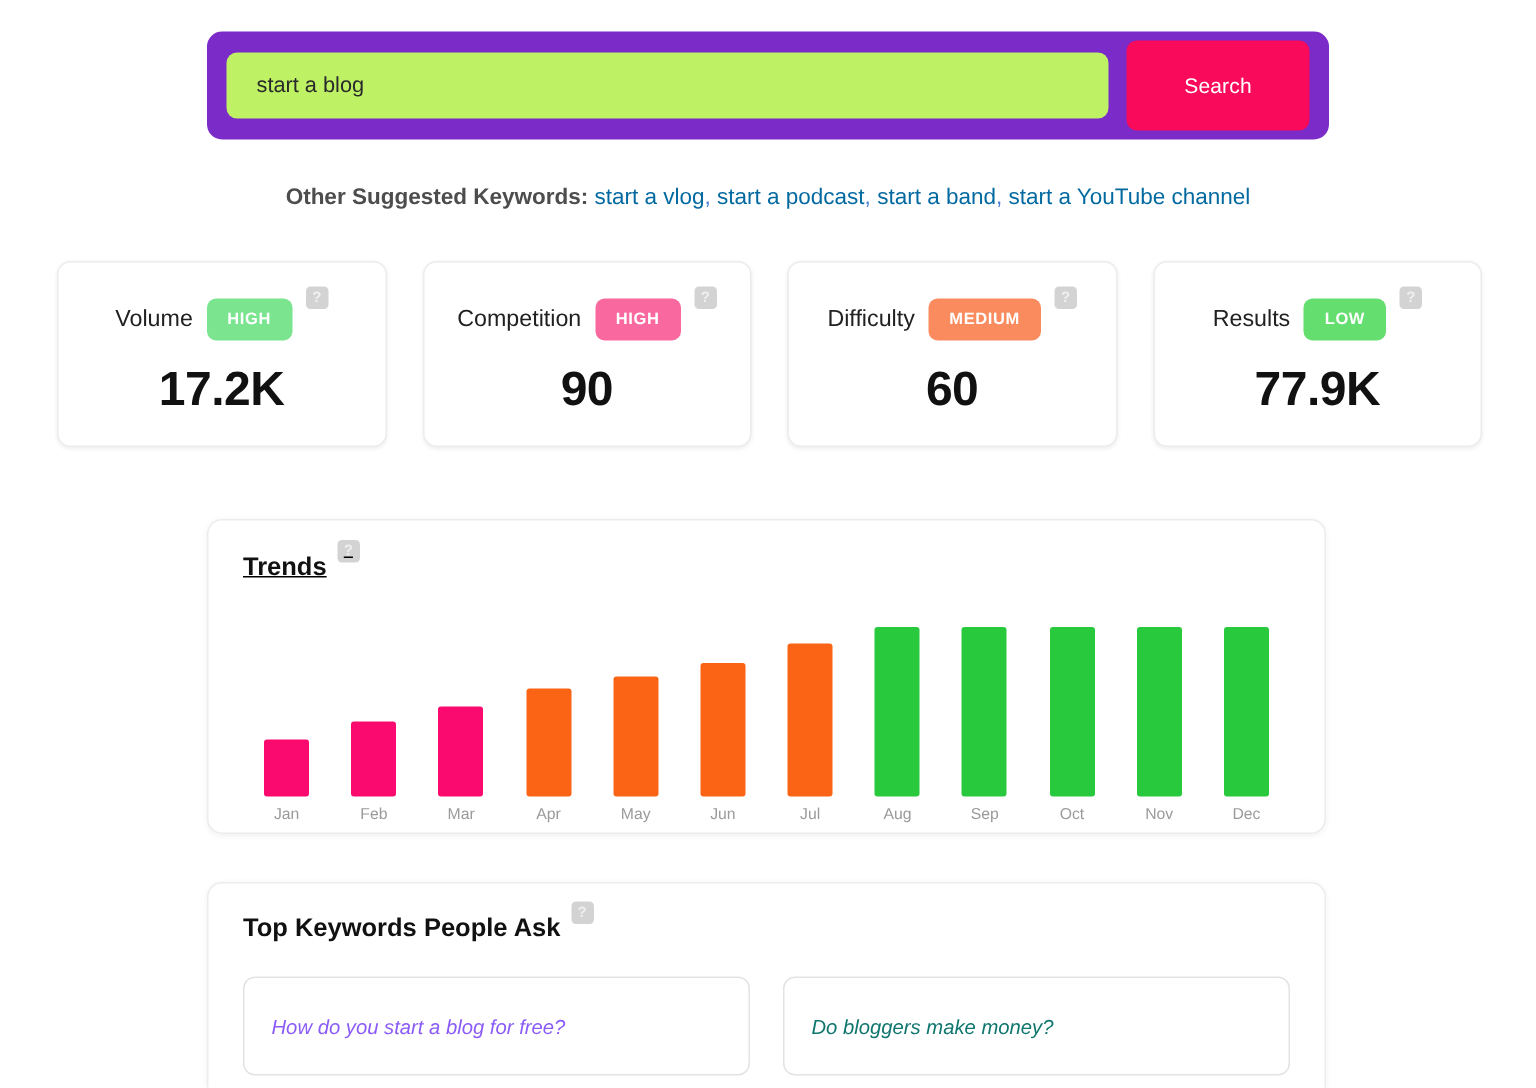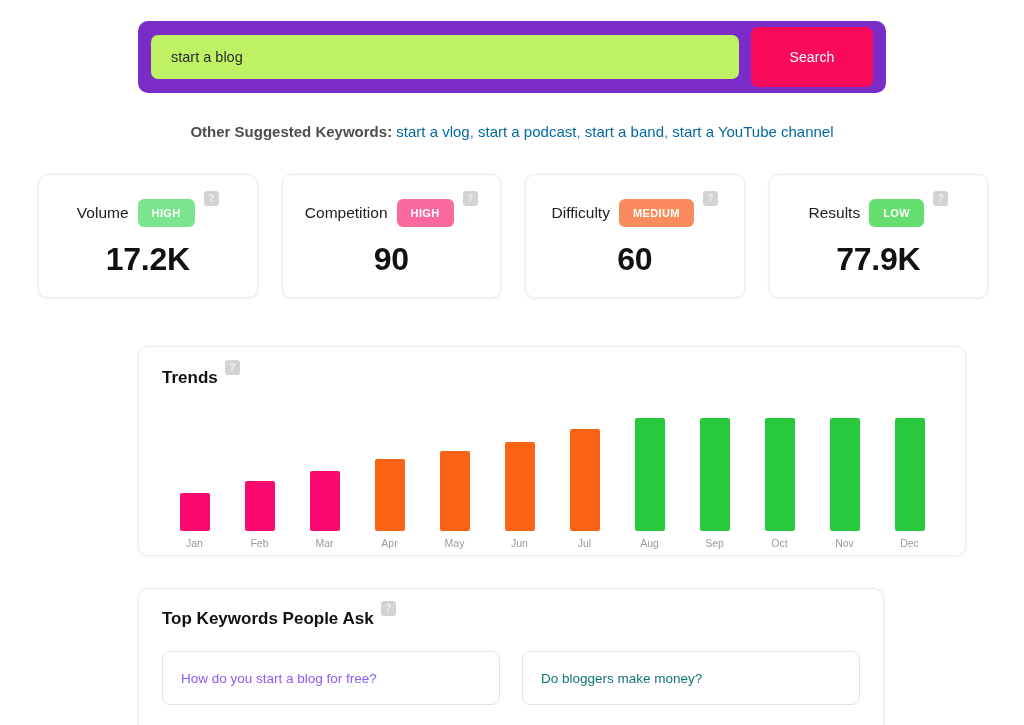--- a/index.html
+++ b/index.html
@@ -106,21 +106,21 @@
     border: 1px solid #ececec;
     border-radius: 10px;
     box-shadow: 0 1px 4px rgba(0,0,0,.06);
   }
   .card-title {
     font-size: 17px; font-weight: bold; color: #111111;
   }
   .title-row { display: flex; align-items: flex-start; gap: 7px; }
 
   
-  #trends-card { left: 138px; top: 346px; width: 828px; height: 210px; }
+  #trends-card { left: 138px; top: 346px; width: 746px; height: 210px; text-decoration: underline; }
   .trends-head { padding: 21px 0 0 23px; }
   .chart {
     position: absolute; left: 23px; right: 23px; top: 62px;
     height: 148px;
   }
   .bars {
     position: absolute; left: 0; right: 0; top: 0; height: 122px;
     display: flex; align-items: flex-end;
   }
   .bar-slot { flex: 1 1 0; display: flex; justify-content: center; align-items: flex-end; height: 100%; }
@@ -133,26 +133,27 @@
 
   
   #questions-card { left: 138px; top: 588px; width: 746px; height: 200px; }
   .questions-head { padding: 20px 0 0 23px; }
   .q-grid {
     position: absolute; left: 23px; right: 23px; top: 62px;
     display: grid; grid-template-columns: 1fr 1fr;
     gap: 22px 22px;
   }
   .q-box {
-    height: 54px;
+    height: 66px;
     border: 1px solid #e3e3e3;
     border-radius: 8px;
     display: flex; align-items: center;
     padding: 16px 18px;
     cursor: pointer;
+    font-style: italic;
   }
   .q-text { font-size: 13.5px; color: #8b5cf6; }
 </style>
 </head>
 <body>
 
 <div class="page">
 
   <div class="search-wrap">
     <input class="search-input" type="text" placeholder="Enter a keyword" value="start a blog" style="">

